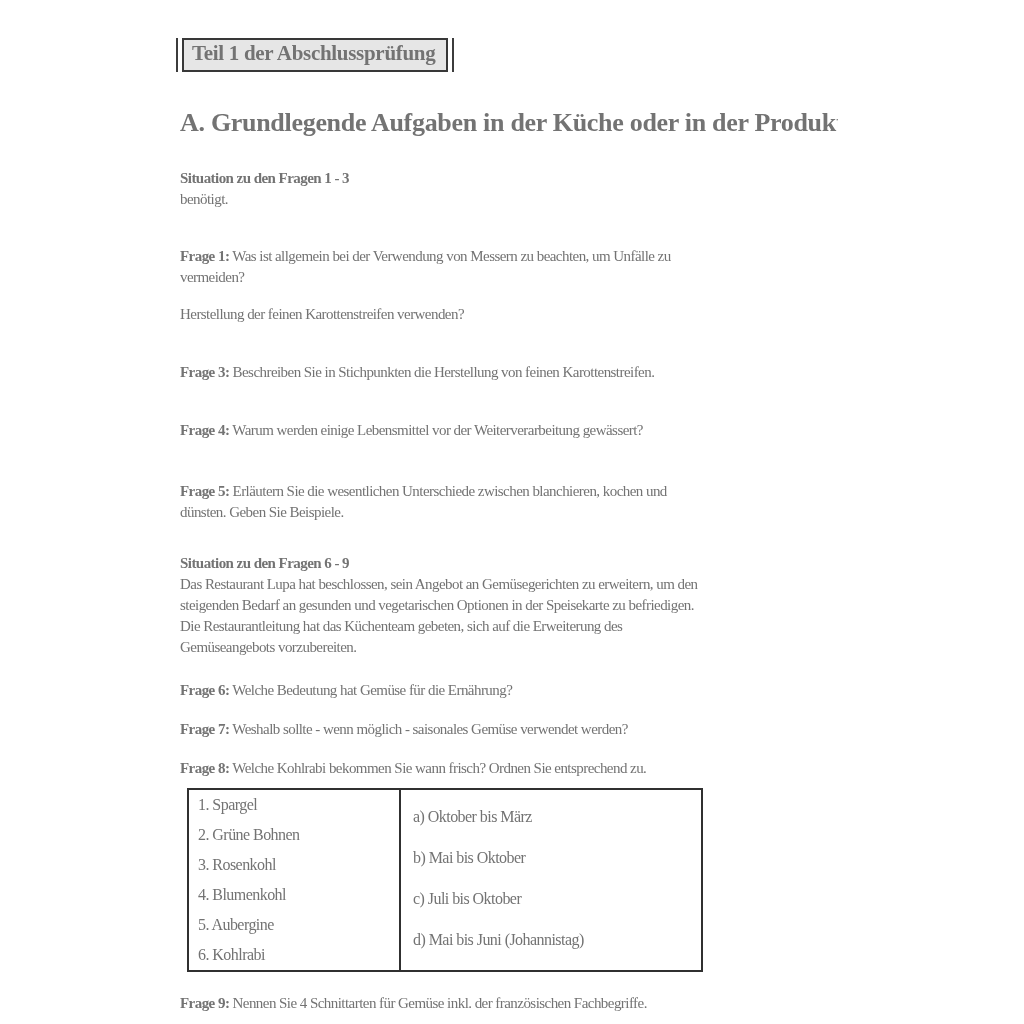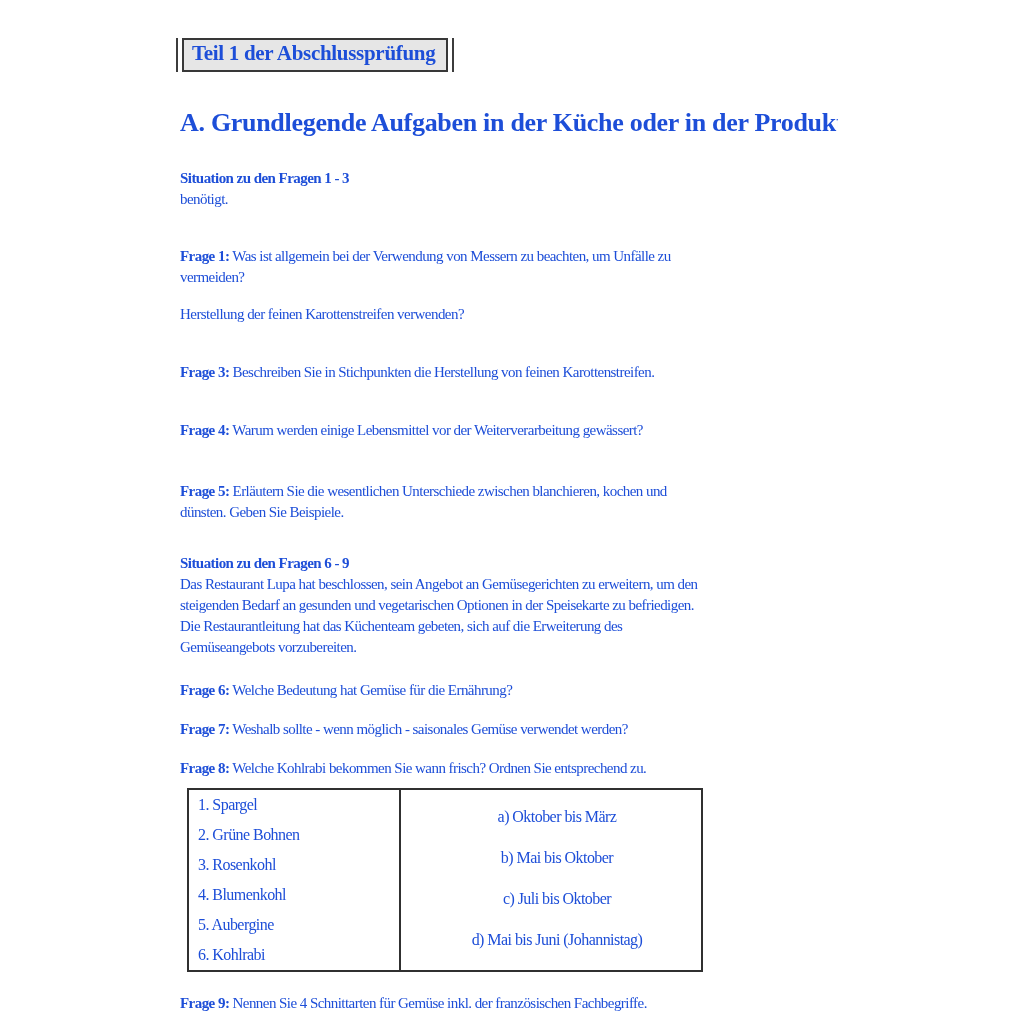--- a/index.html
+++ b/index.html
@@ -1,21 +1,21 @@
 <!DOCTYPE html>
 <html><head>
 <meta charset="utf-8">
 <style>
   html,body{margin:0;padding:0;background:#ffffff;}
   .page{
     position:relative;
     width:838px;height:1024px;
     background:#ffffff;
     font-family:"Liberation Serif","DejaVu Serif",serif;
-    color:#1d4ed8;
+    color:#737373;
     overflow:hidden;
   }
   .block{
     position:absolute;
     left:180px;
     font-size:15px;
     line-height:21px;
     letter-spacing:-0.55px;
     white-space:nowrap;
   }
@@ -62,21 +62,21 @@
   .col-products{
     width:212px;
     border-right:2px solid #303030;
     padding:0 0 0 9px;
   }
   .col-seasons{
     flex:1;
     padding:6px 0 0 12px;
   }
   .product-item{line-height:30px;white-space:nowrap;}
-  .season-item{line-height:41px;white-space:nowrap;text-align:center;}
+  .season-item{line-height:41px;white-space:nowrap;}
 </style>
 </head>
 <body>
 
 <div class="page">
 
   <div class="title-wrap">
     <div class="title-box">Teil 1 der Abschlussprüfung</div>
   </div>
 

